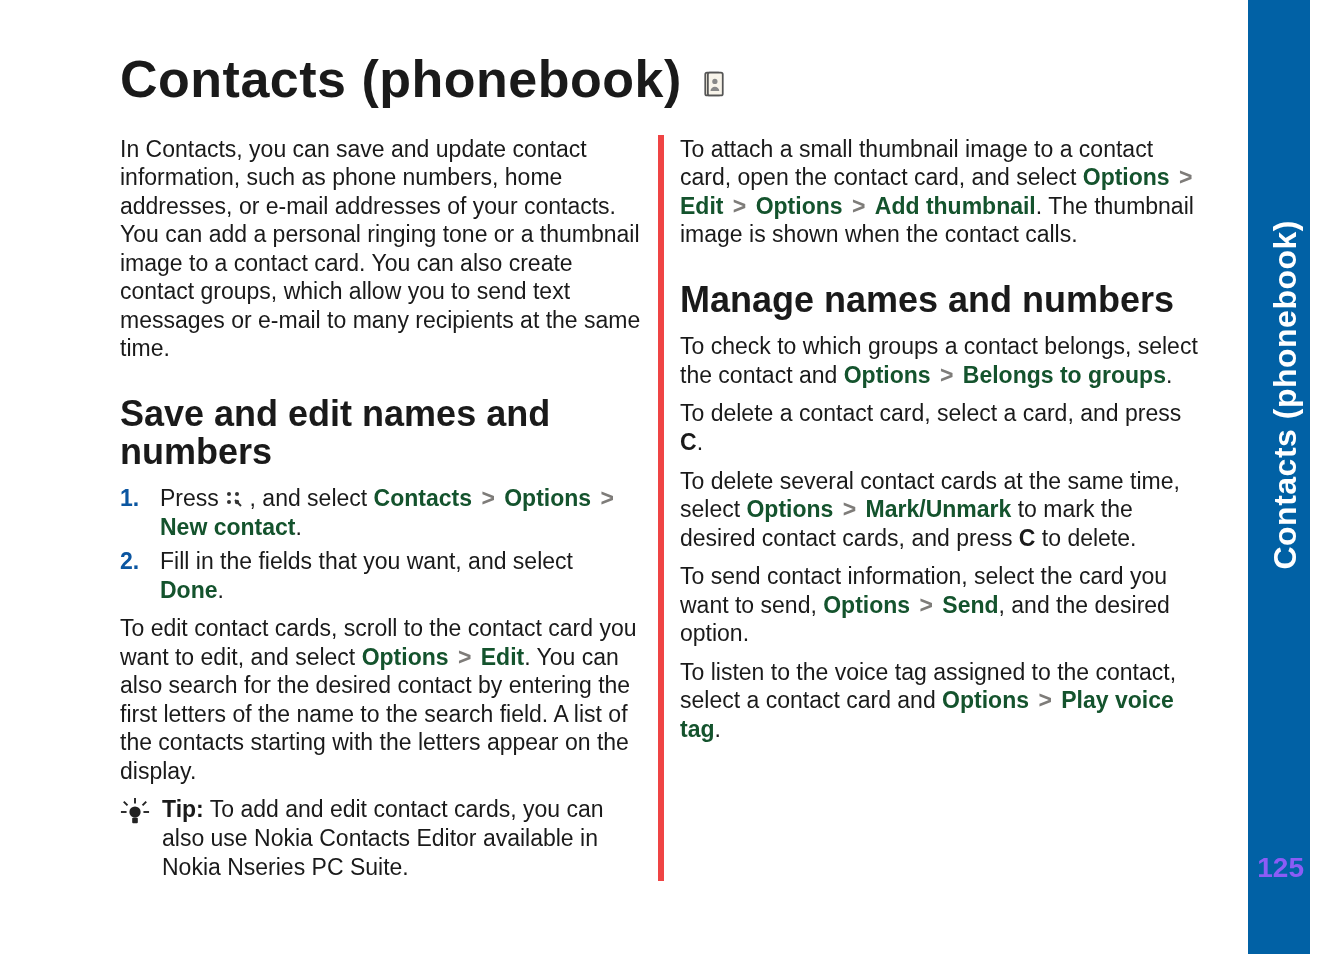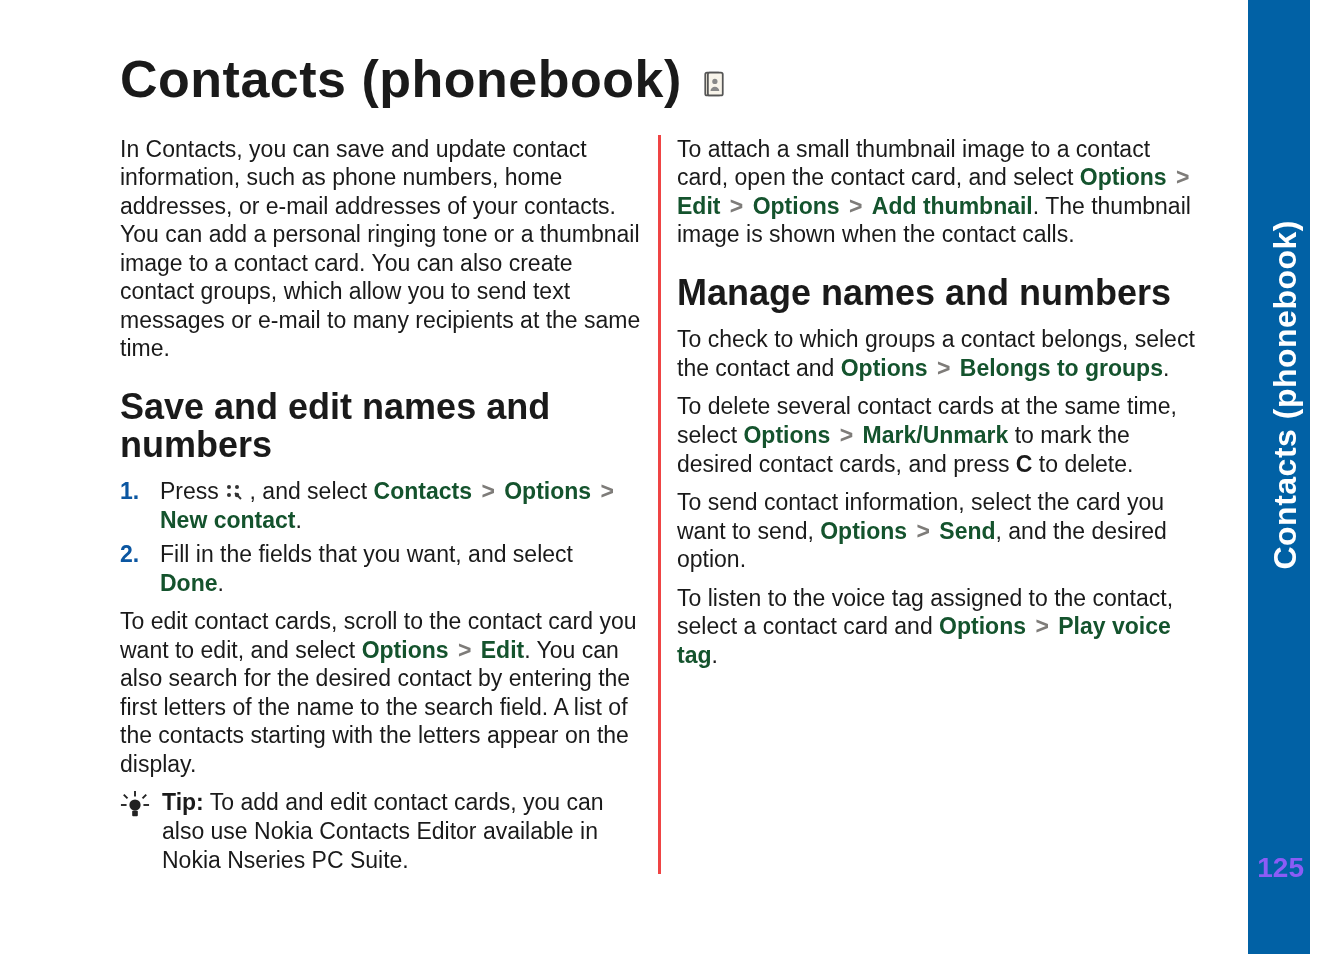--- a/index.html
+++ b/index.html
@@ -87,32 +87,32 @@
     display: flex;
     gap: 0;
   }
   .col {
     width: 522px;
     font-size: 23px;
     line-height: 1.24;
   }
   .col.left {
     padding-right: 16px;
-    border-right: 3px solid #ef4444;
+    border-right: 6px solid #ef4444;
   }
   .col.right {
     padding-left: 16px;
   }
 
   p { margin: 0 0 10px 0; }
 
   .h2 {
     font-size: 36px;
     font-weight: 800;
-    margin: 25px 0 14px 0;
+    margin: 32px 0 14px 0;
     line-height: 1.05;
   }
 
   
   .numlist { margin: 0 0 10px 0; padding: 0; list-style: none; }
   .numlist li {
     padding-left: 40px;
     position: relative;
     margin-bottom: 6px;
   }
@@ -255,20 +255,23 @@
 
       <div class="h2">Manage names and numbers</div>
 
 
       <p>
         <span>To check to which groups a contact belongs, select the contact and </span><span class="mnu">Options</span>
         <span class="sep">&gt;</span>
         <span class="mnu">Belongs to groups</span><span>.</span>
       </p>
 
+      <p>
+        <span>To delete a contact card, select a card, and press </span><b class="kbd">C</b><span>.</span>
+      </p>
 
       <p>
         <span>To delete several contact cards at the same time, select </span><span class="mnu">Options</span>
         <span class="sep">&gt;</span>
         <span class="mnu">Mark/Unmark</span><span> to mark the desired contact cards, and press </span><b class="kbd">C</b><span> to delete.</span>
       </p>
 
       <p>
         <span>To send contact information, select the card you want to send, </span><span class="mnu">Options</span>
         <span class="sep">&gt;</span>

